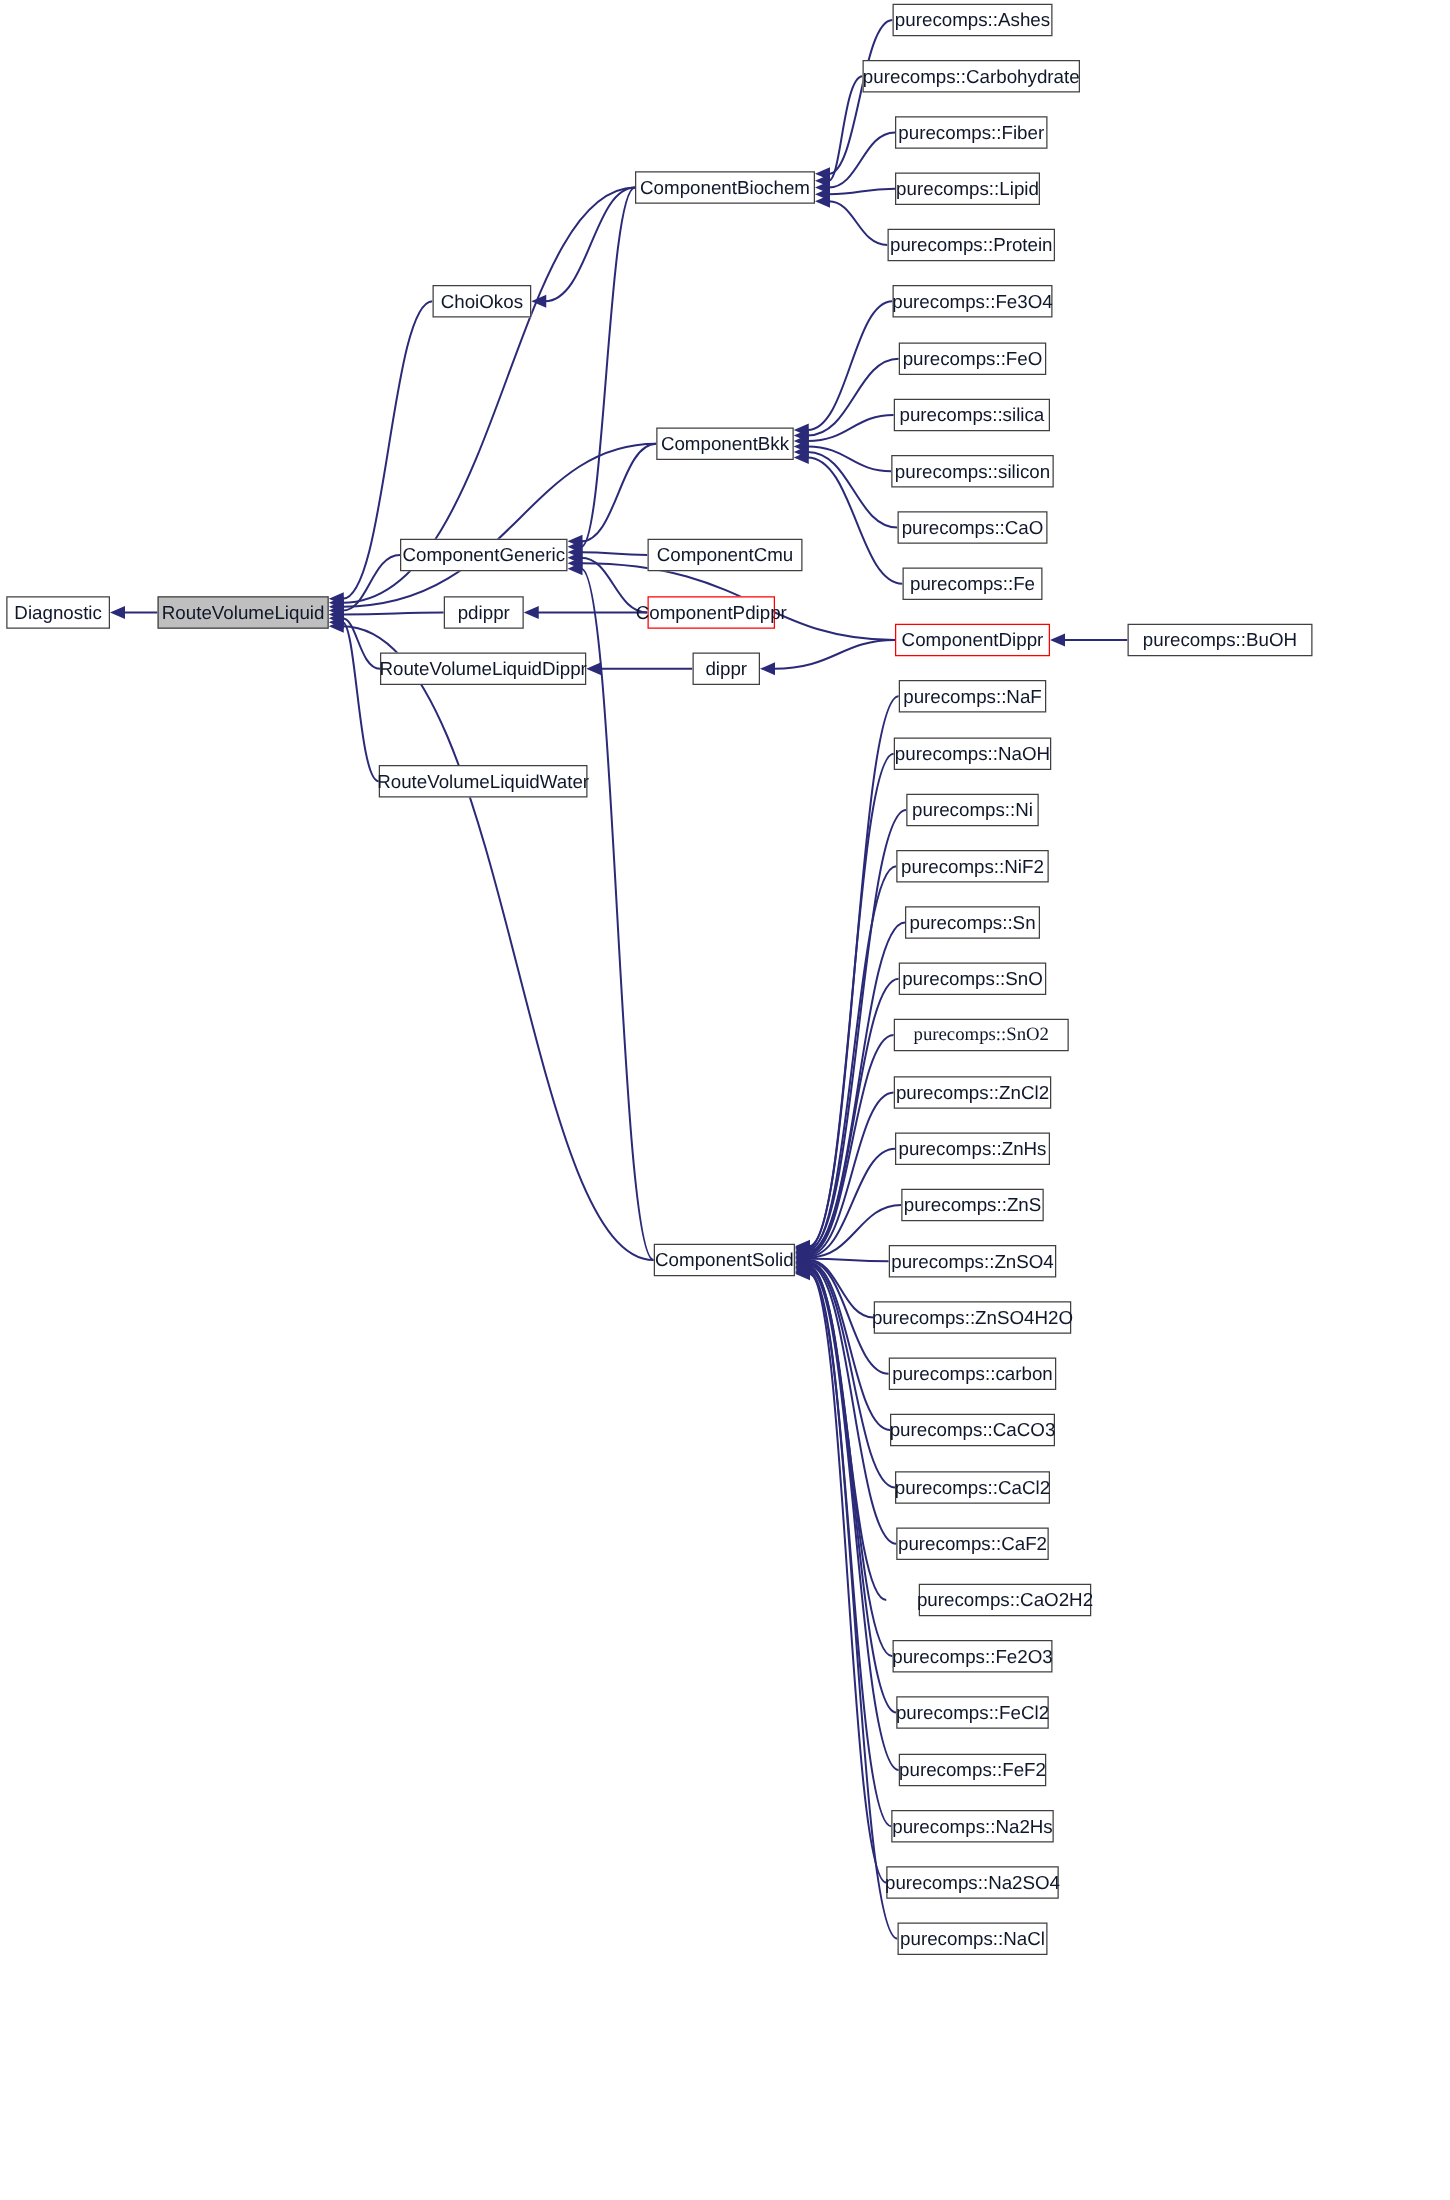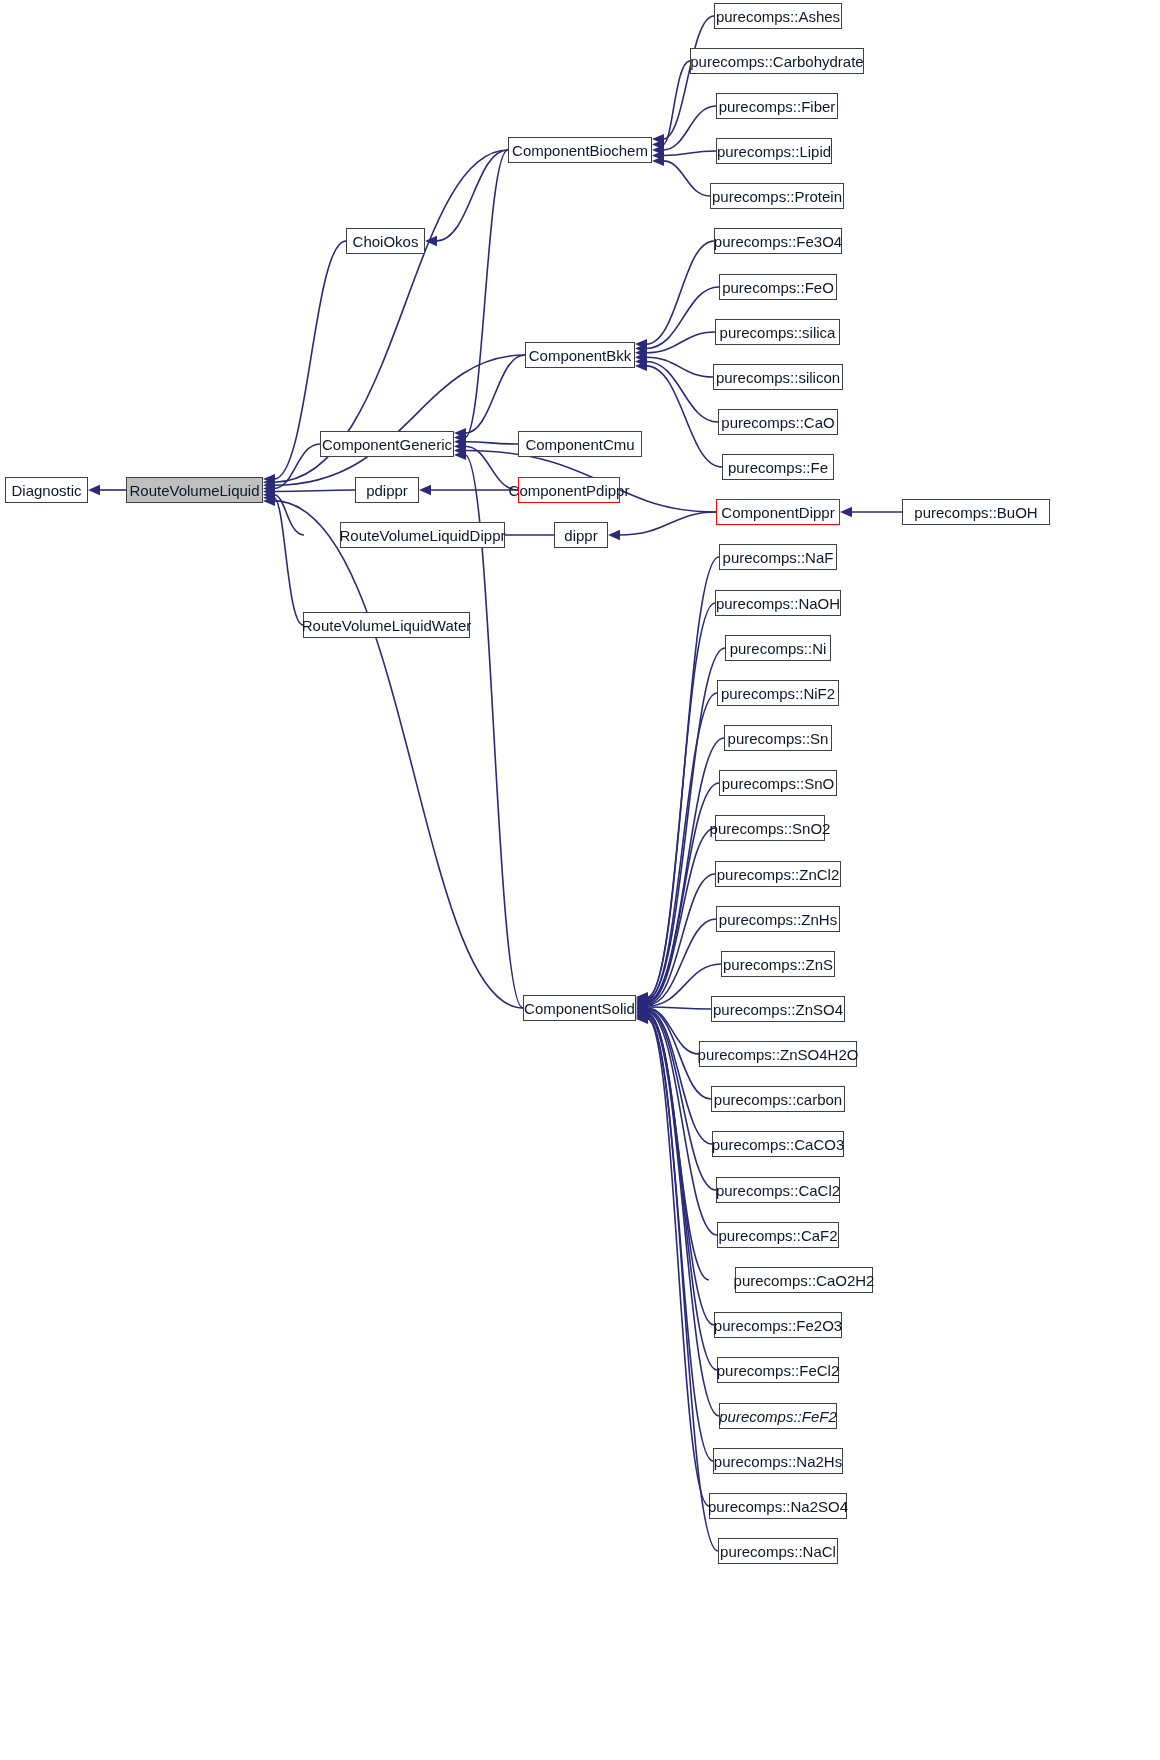--- a/index.html
+++ b/index.html
@@ -199,21 +199,21 @@
       </div>
       <div class="node" style="left: 518px; top: 431px; width: 124px;">
         <span class="label">ComponentCmu</span>
       </div>
       <div class="node" style="left: 355px; top: 477px; width: 64px;">
         <span class="label">pdippr</span>
       </div>
       <div class="node highlight" style="left: 518px; top: 477px; width: 102px;">
         <span class="label">ComponentPdippr</span>
       </div>
-      <div class="node" style="left: 304px; top: 522px; width: 165px; margin-left: 36px;">
+      <div class="node" style="left: 304px; top: 522px; width: 165px;">
         <span class="label">RouteVolumeLiquidDippr</span>
       </div>
       <div class="node" style="left: 554px; top: 522px; width: 54px;">
         <span class="label">dippr</span>
       </div>
       <div class="node" style="left: 303px; top: 612px; width: 167px;">
         <span class="label">RouteVolumeLiquidWater</span>
       </div>
       <div class="node highlight" style="left: 716px; top: 499px; width: 124px;">
         <span class="label">ComponentDippr</span>
@@ -268,21 +268,21 @@
       </div>
       <div class="node" style="left: 717px; top: 680px; width: 122px;">
         <span class="label">purecomps::NiF2</span>
       </div>
       <div class="node" style="left: 724px; top: 725px; width: 108px;">
         <span class="label">purecomps::Sn</span>
       </div>
       <div class="node" style="left: 719px; top: 770px; width: 118px;">
         <span class="label">purecomps::SnO</span>
       </div>
-      <div class="node" style="left: 715px; top: 815px; width: 110px;">
+      <div class="node" style="left: 715px; top: 815px; width: 140px; font-family: Liberation Serif, serif;">
         <span class="label">purecomps::SnO2</span>
       </div>
       <div class="node" style="left: 715px; top: 861px; width: 126px;">
         <span class="label">purecomps::ZnCl2</span>
       </div>
       <div class="node" style="left: 716px; top: 906px; width: 124px;">
         <span class="label">purecomps::ZnHs</span>
       </div>
       <div class="node" style="left: 721px; top: 951px; width: 114px;">
         <span class="label">purecomps::ZnS</span>
@@ -307,21 +307,21 @@
       </div>
       <div class="node" style="left: 709px; top: 1267px; width: 138px; margin-left: 26px;">
         <span class="label">purecomps::CaO2H2</span>
       </div>
       <div class="node" style="left: 714px; top: 1312px; width: 128px;">
         <span class="label">purecomps::Fe2O3</span>
       </div>
       <div class="node" style="left: 717px; top: 1357px; width: 122px;">
         <span class="label">purecomps::FeCl2</span>
       </div>
-      <div class="node" style="left: 719px; top: 1403px; width: 118px; font-style: italic;">
+      <div class="node" style="left: 719px; top: 1403px; width: 118px;">
         <span class="label">purecomps::FeF2</span>
       </div>
       <div class="node" style="left: 713px; top: 1448px; width: 130px;">
         <span class="label">purecomps::Na2Hs</span>
       </div>
       <div class="node" style="left: 709px; top: 1493px; width: 138px;">
         <span class="label">purecomps::Na2SO4</span>
       </div>
       <div class="node" style="left: 718px; top: 1538px; width: 120px;">
         <span class="label">purecomps::NaCl</span>

